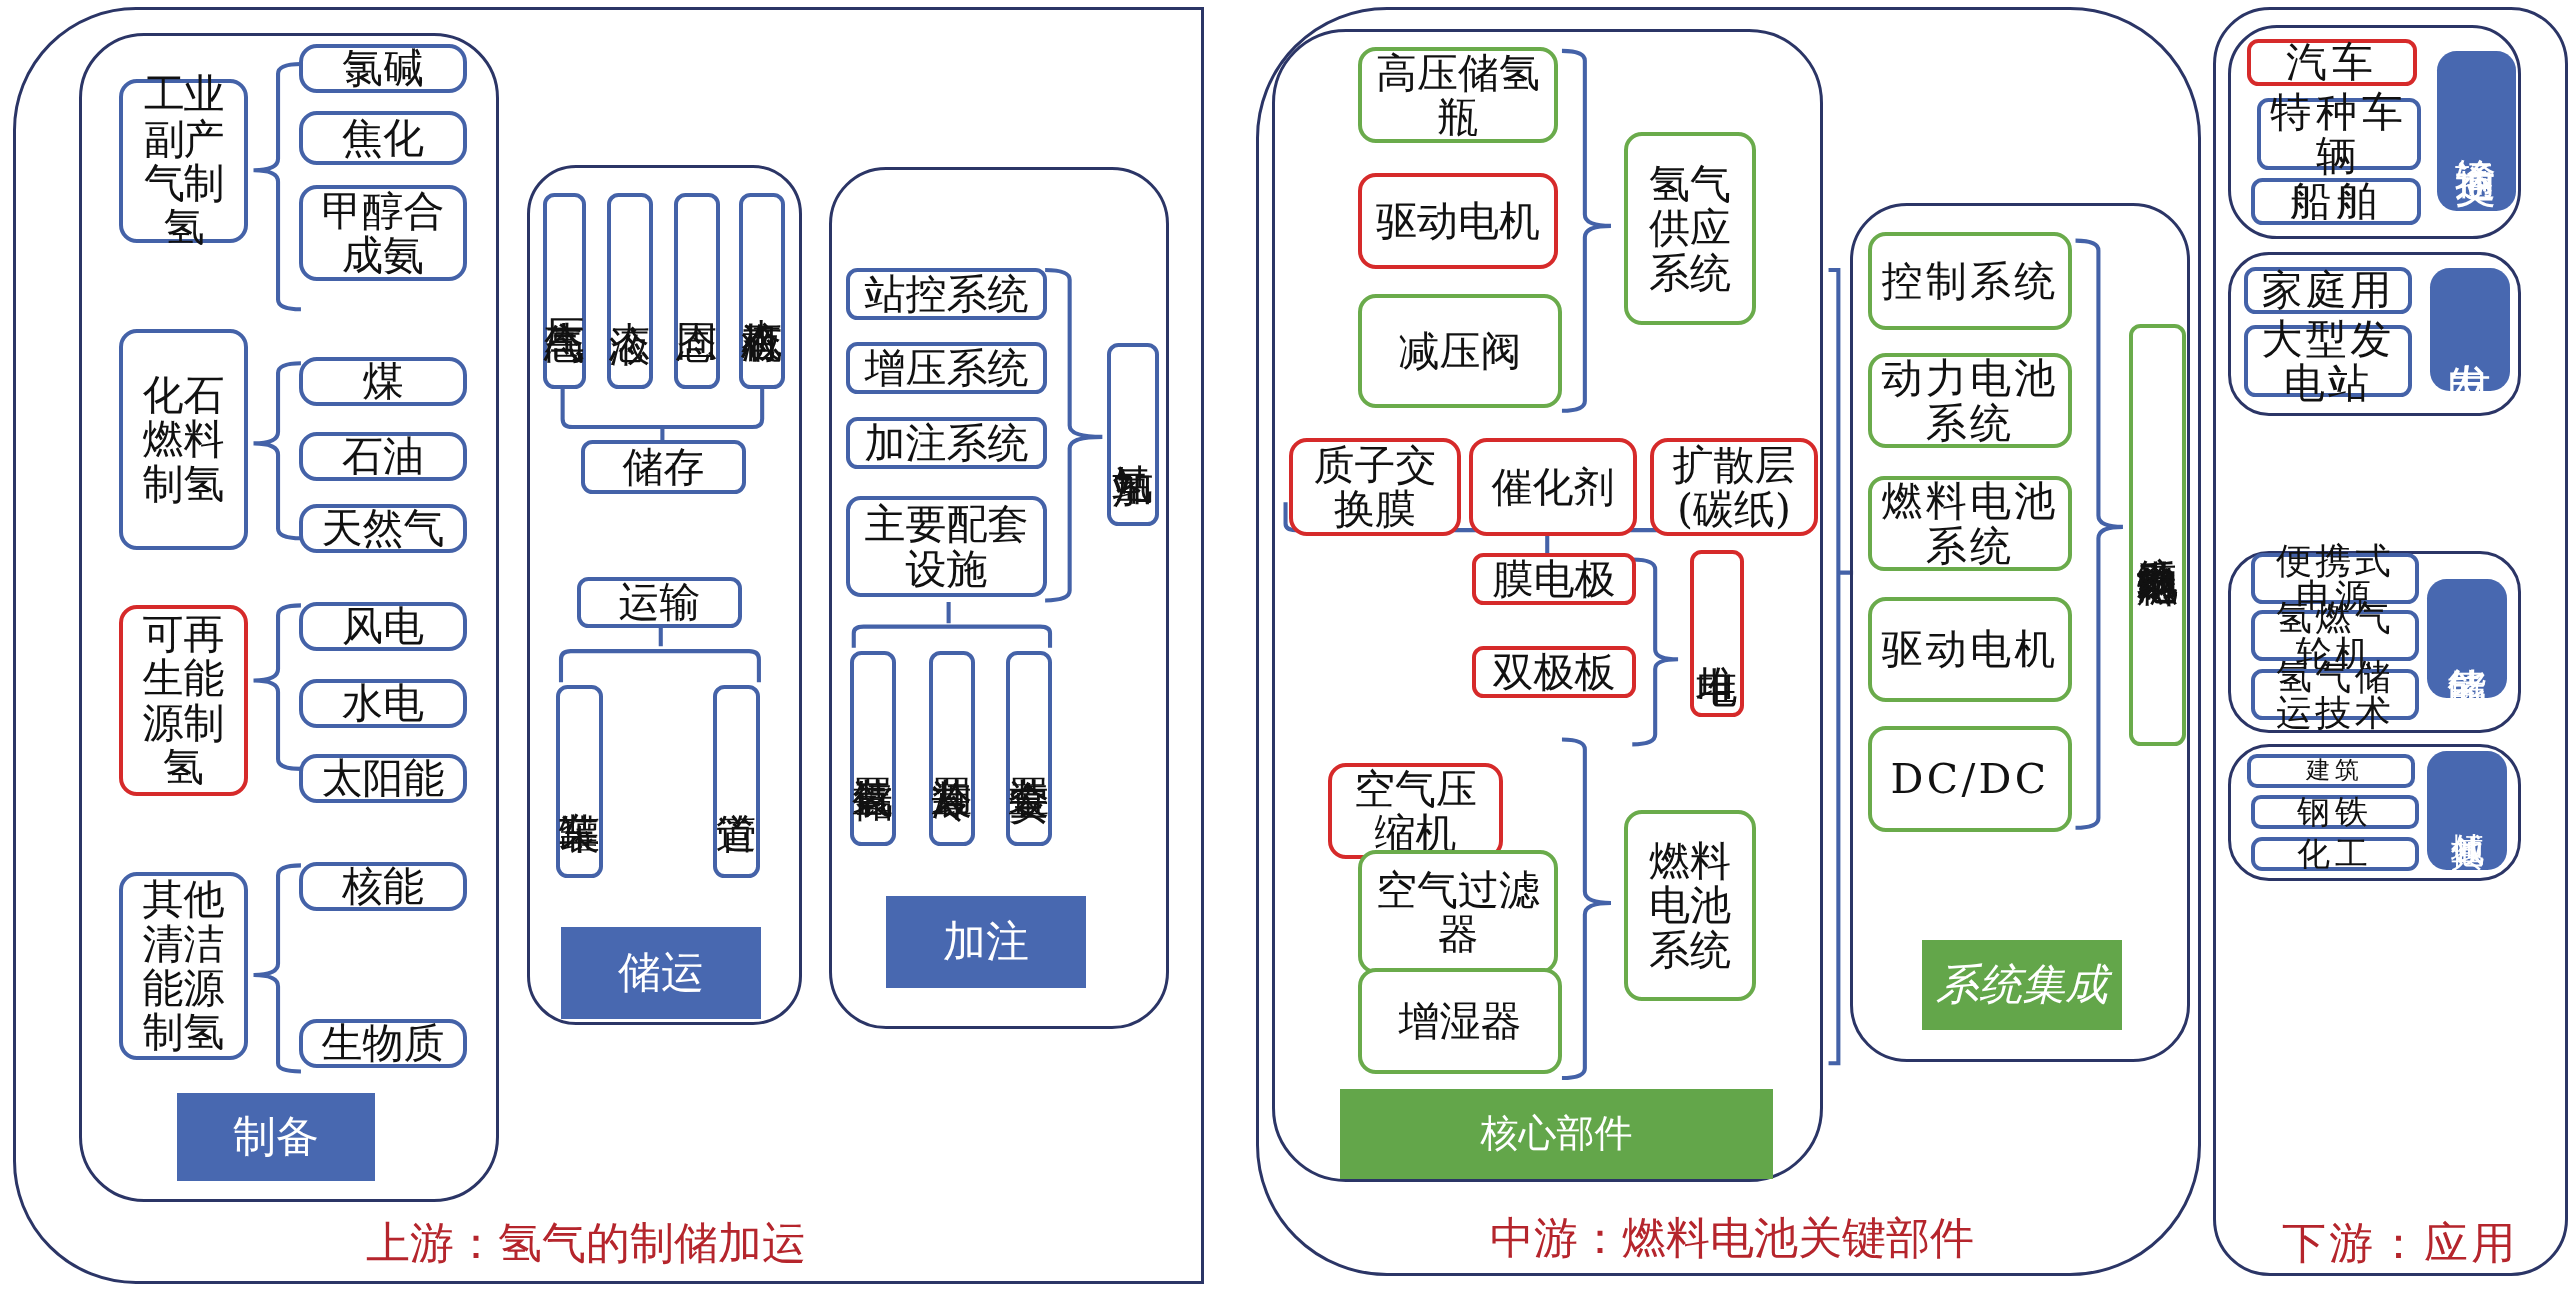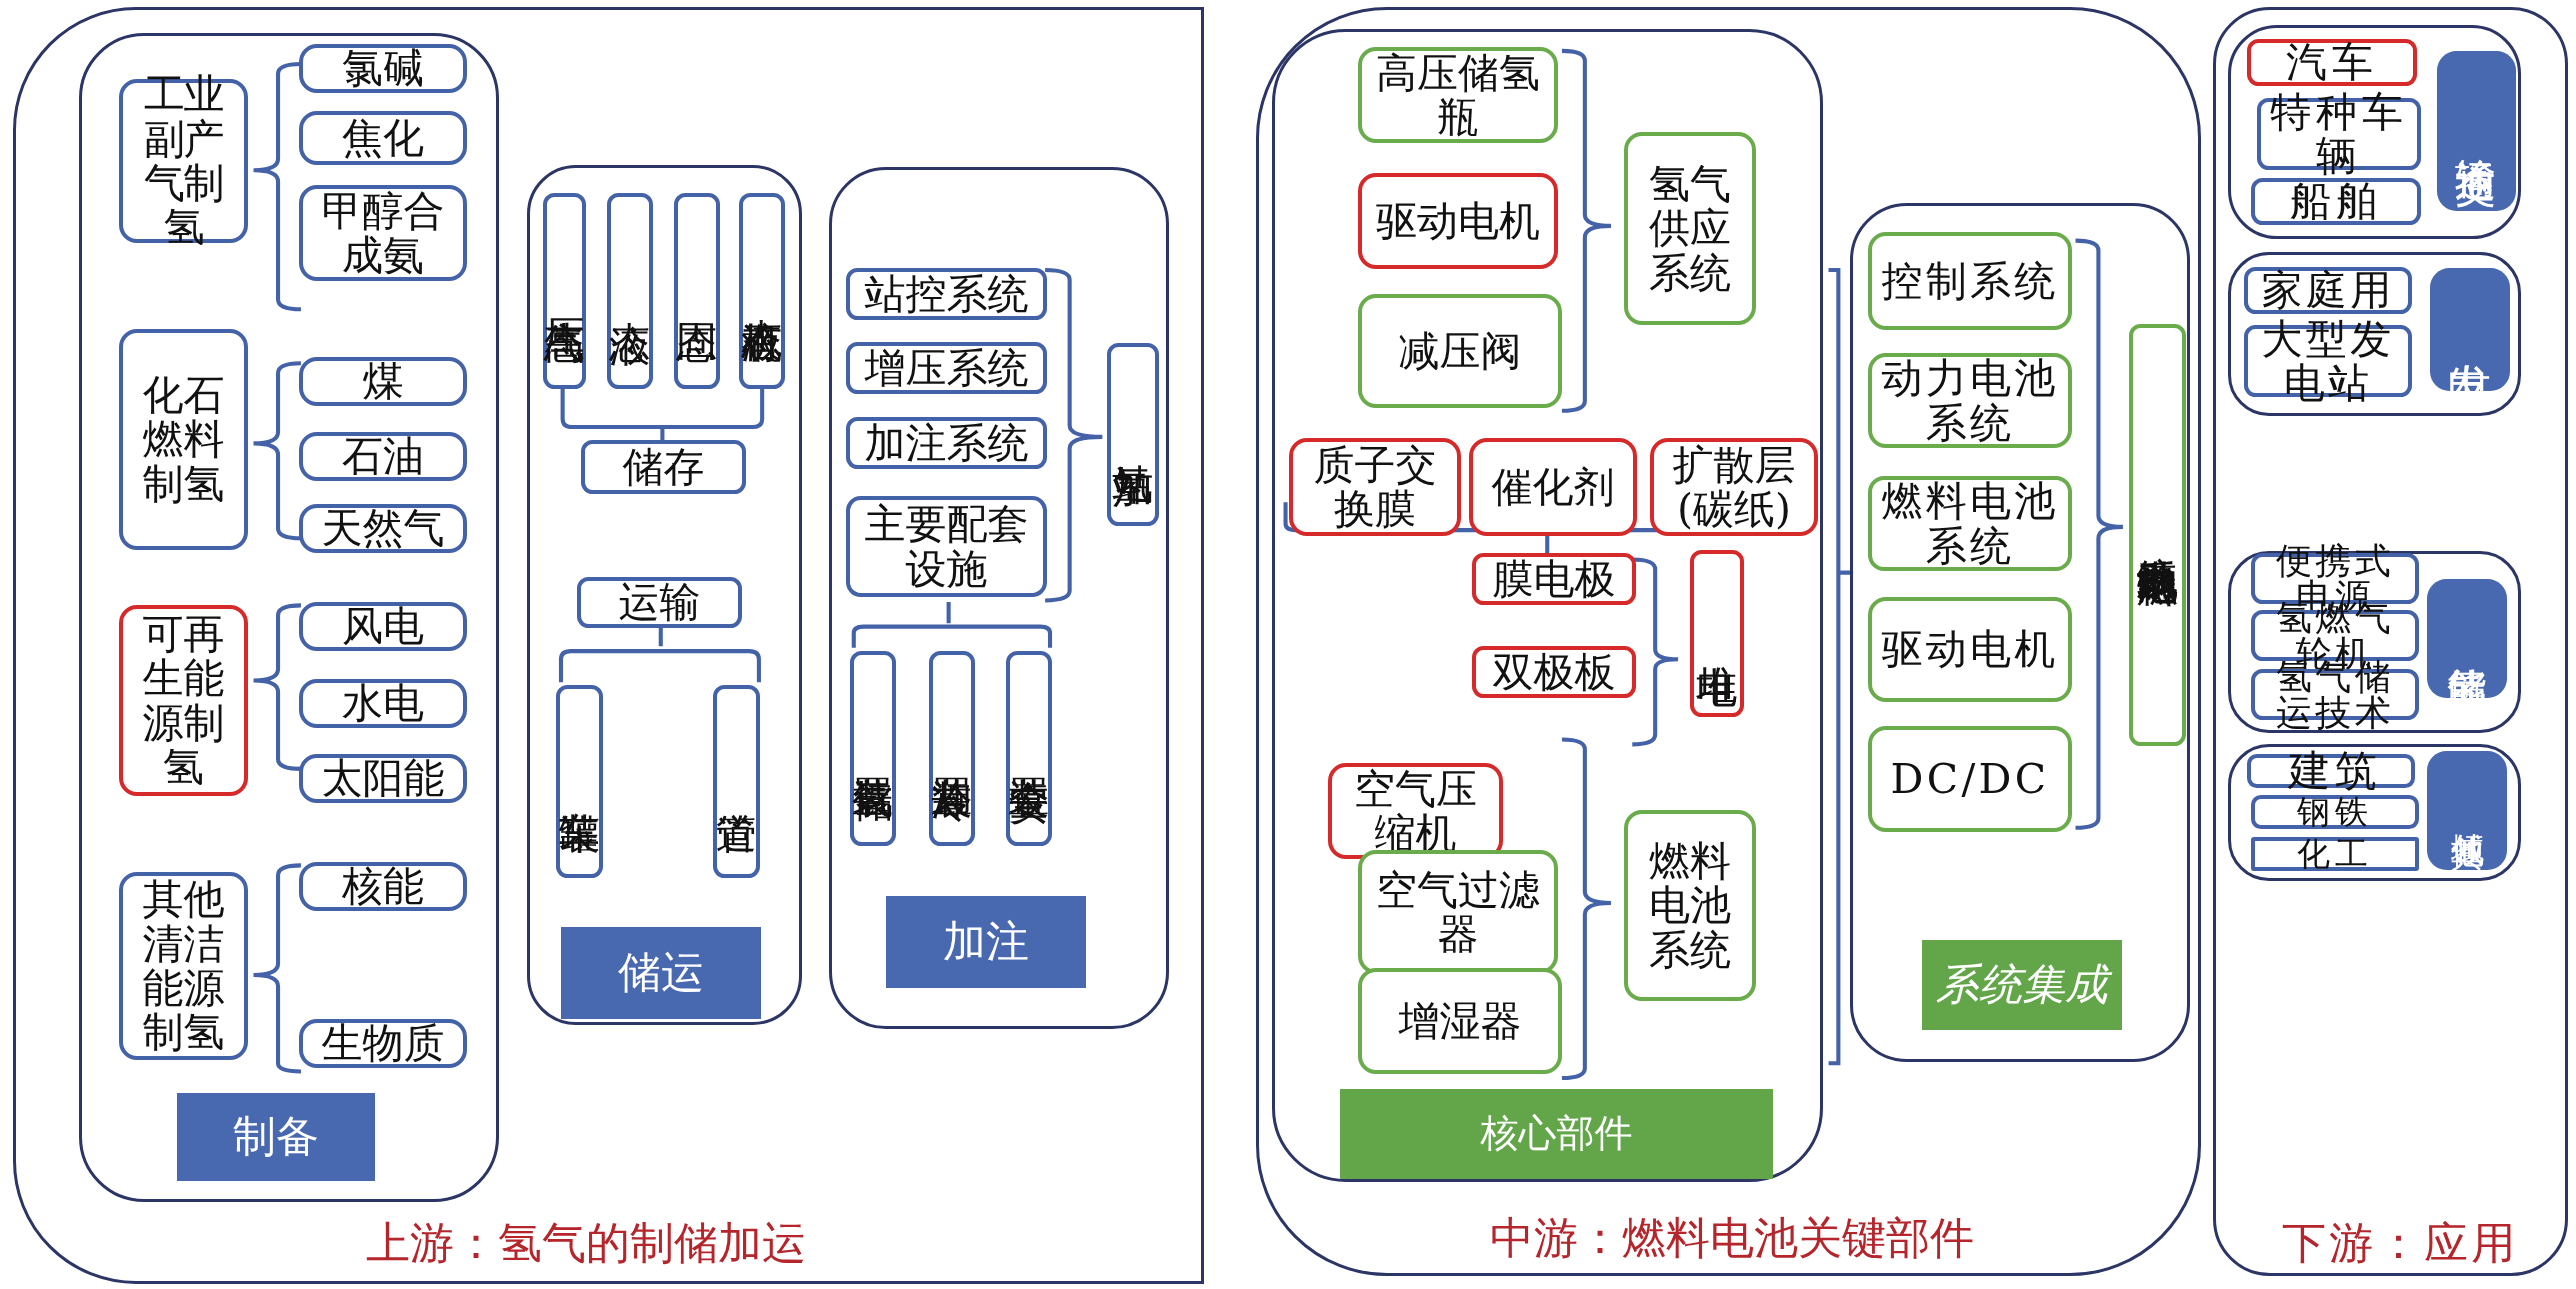--- a/index.html
+++ b/index.html
@@ -150,17 +150,17 @@
 <div class="abs node" style="left:2244px;top:325px;width:168px;height:72px;border-radius:11.4px;letter-spacing:3.3px;">大型发电站</div>
 <div class="abs label-blue round vert" style="left:2430px;top:268px;width:80px;height:123px;font-size:44px;">发电</div>
 
 <div class="abs frame" style="left:2228px;top:551px;width:293px;height:182px;border-radius:41px;"></div>
 <div class="abs node" style="left:2251px;top:553px;width:168px;height:51px;border-radius:11.4px;letter-spacing:3.3px;font-size:36px;line-height:1.0;">便携式电源</div>
 <div class="abs node" style="left:2251px;top:610px;width:168px;height:51px;border-radius:11.4px;letter-spacing:3.3px;font-size:36px;line-height:1.0;">氢燃气轮机</div>
 <div class="abs node" style="left:2251px;top:669px;width:168px;height:51px;border-radius:11.4px;letter-spacing:3.3px;font-size:36px;line-height:1.0;">氢气储运技术</div>
 <div class="abs label-blue round vert" style="left:2427px;top:579px;width:80px;height:119px;font-size:39px;">氢储能</div>
 
 <div class="abs frame" style="left:2228px;top:744px;width:293px;height:137px;border-radius:41px;"></div>
-<div class="abs node" style="left:2247px;top:754px;width:168px;height:34px;border-radius:9.8px;letter-spacing:4.9px;font-size:42px;padding-left:13px;">建筑</div>
+<div class="abs node" style="left:2247px;top:754px;width:168px;height:34px;border-radius:9.8px;letter-spacing:4.9px;font-size:24px;padding-left:13px;">建筑</div>
 <div class="abs node" style="left:2251px;top:795px;width:168px;height:34px;border-radius:9.8px;letter-spacing:4.9px;font-size:33px;">钢铁</div>
-<div class="abs node" style="left:2251px;top:837px;width:168px;height:34px;border-radius:3px;letter-spacing:4.9px;font-size:33px;">化工</div>
+<div class="abs node" style="left:2251px;top:837px;width:168px;height:34px;border-radius:11px;letter-spacing:4.9px;font-size:33px;">化工</div>
 <div class="abs label-blue round vert" style="left:2427px;top:751px;width:80px;height:119px;font-size:33px;">其他领域</div>
 
 
 </body></html>

